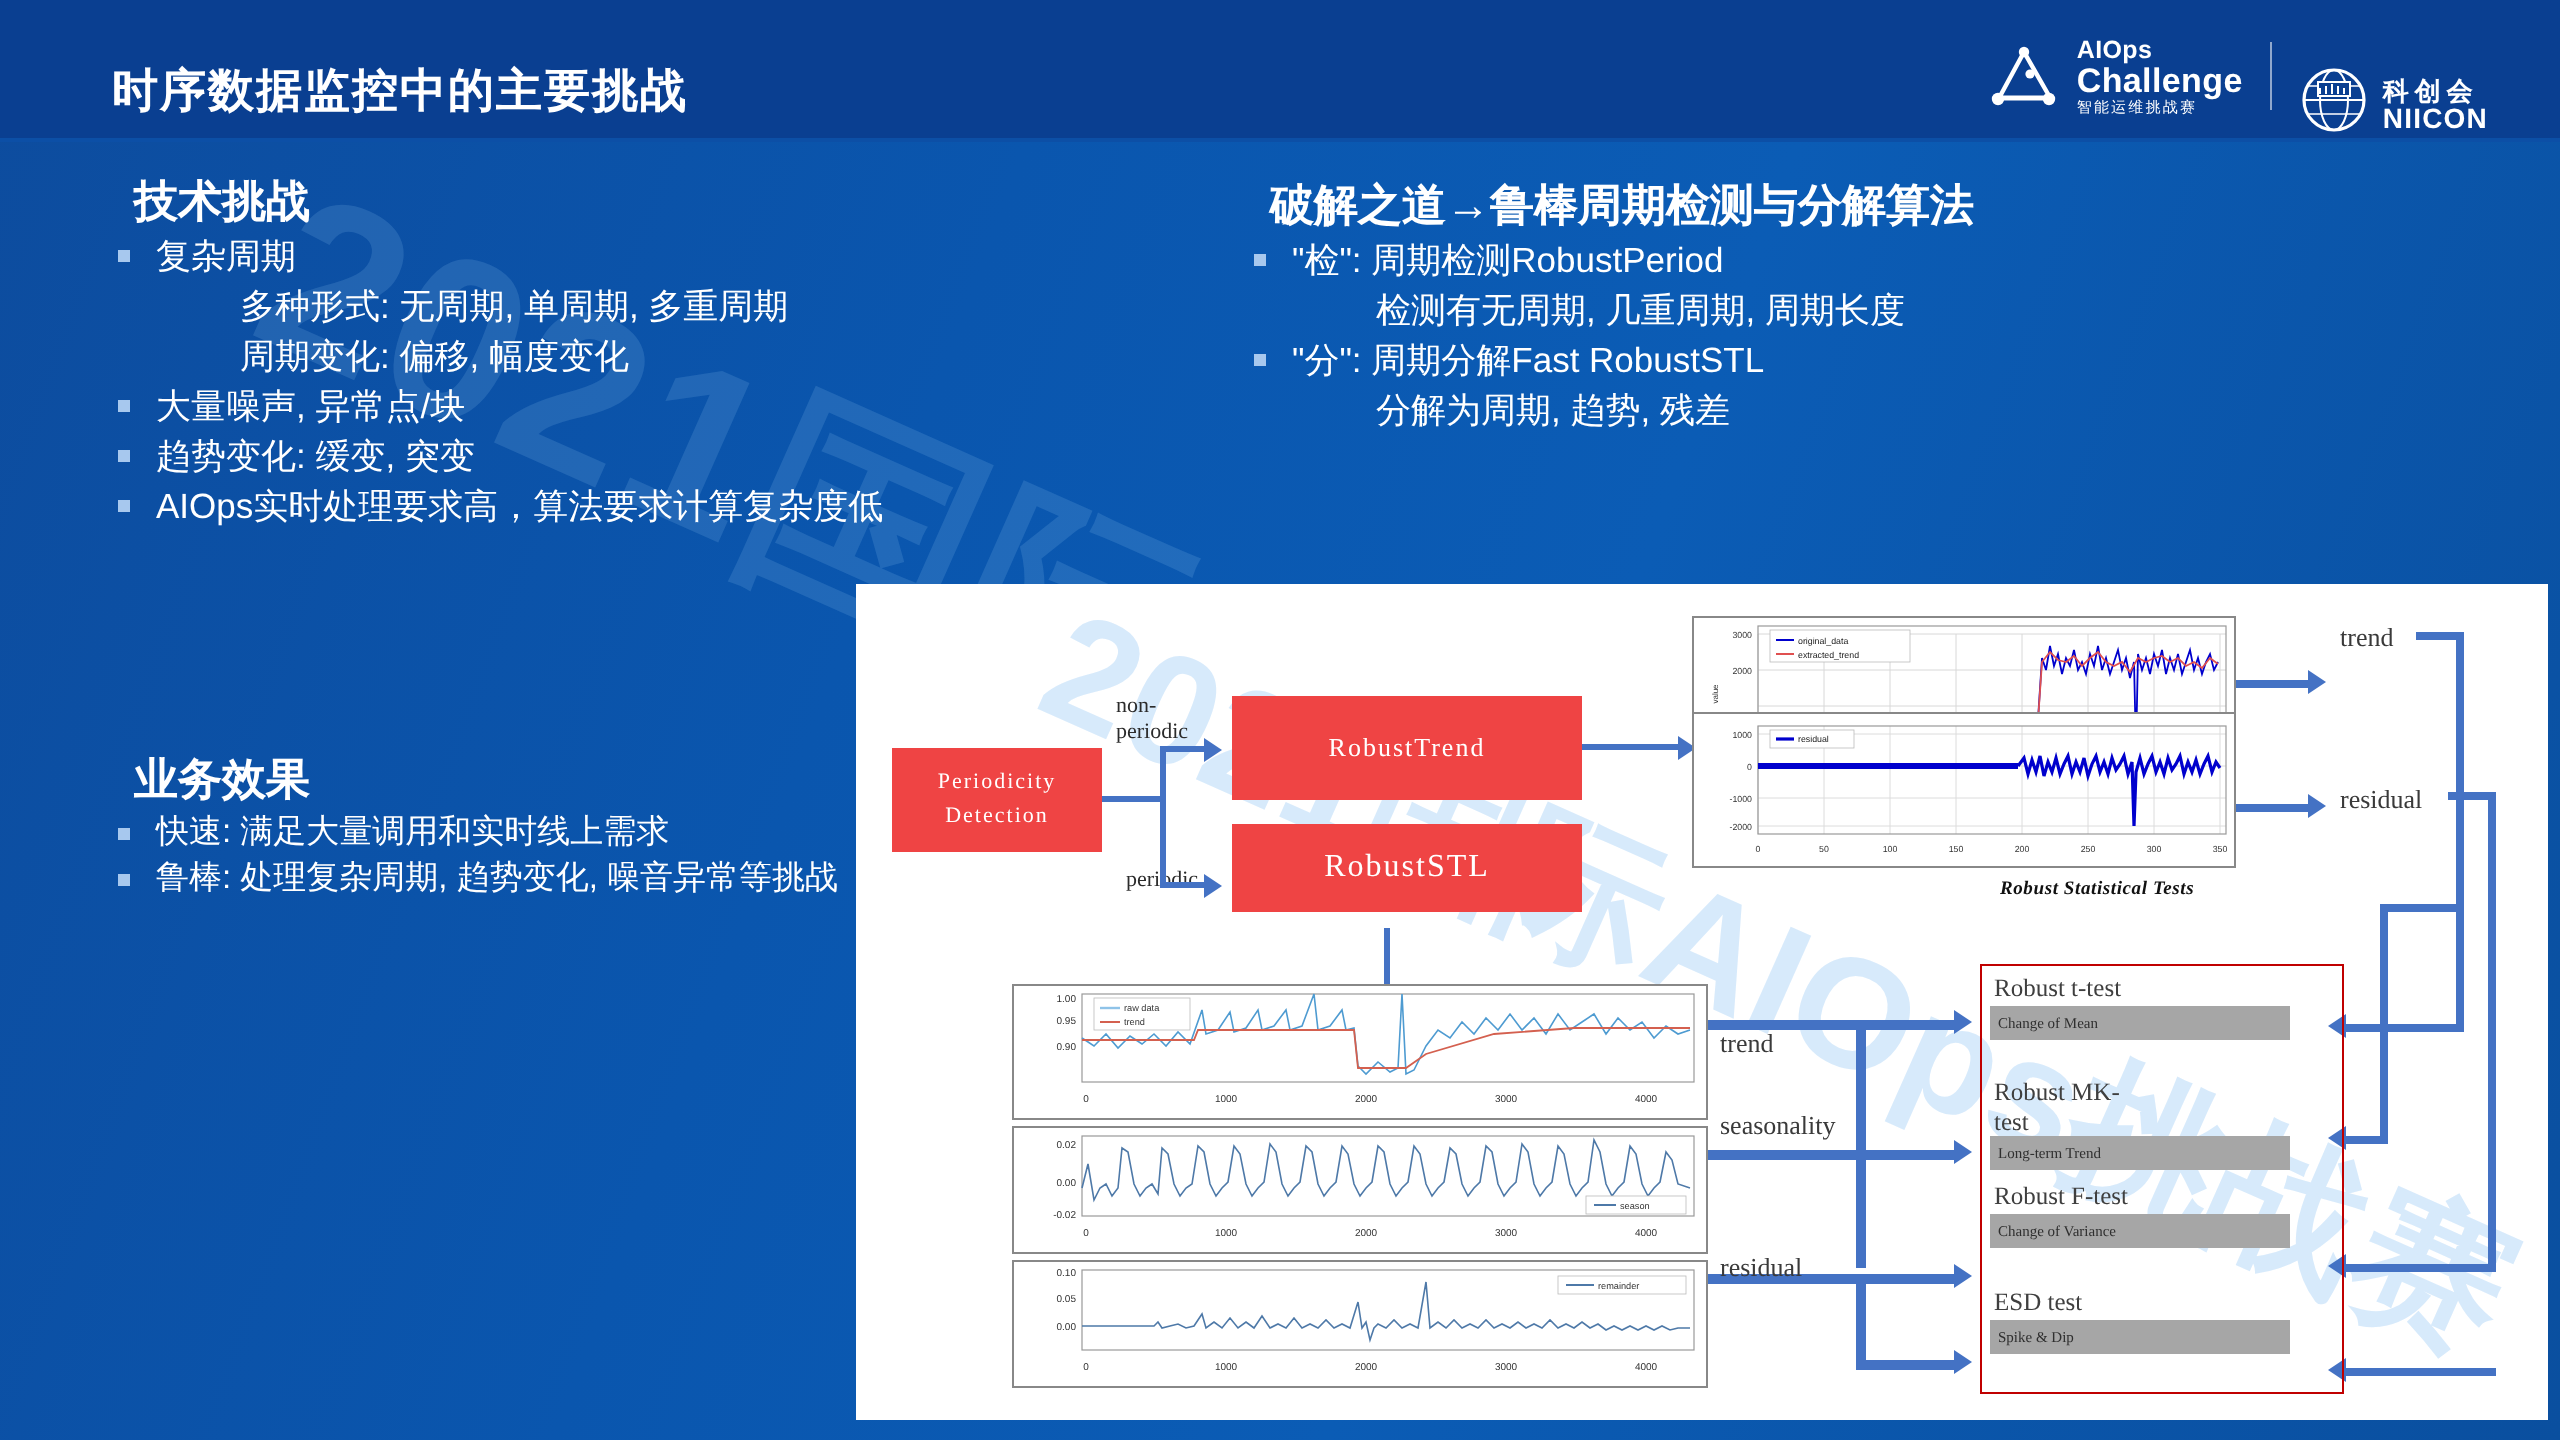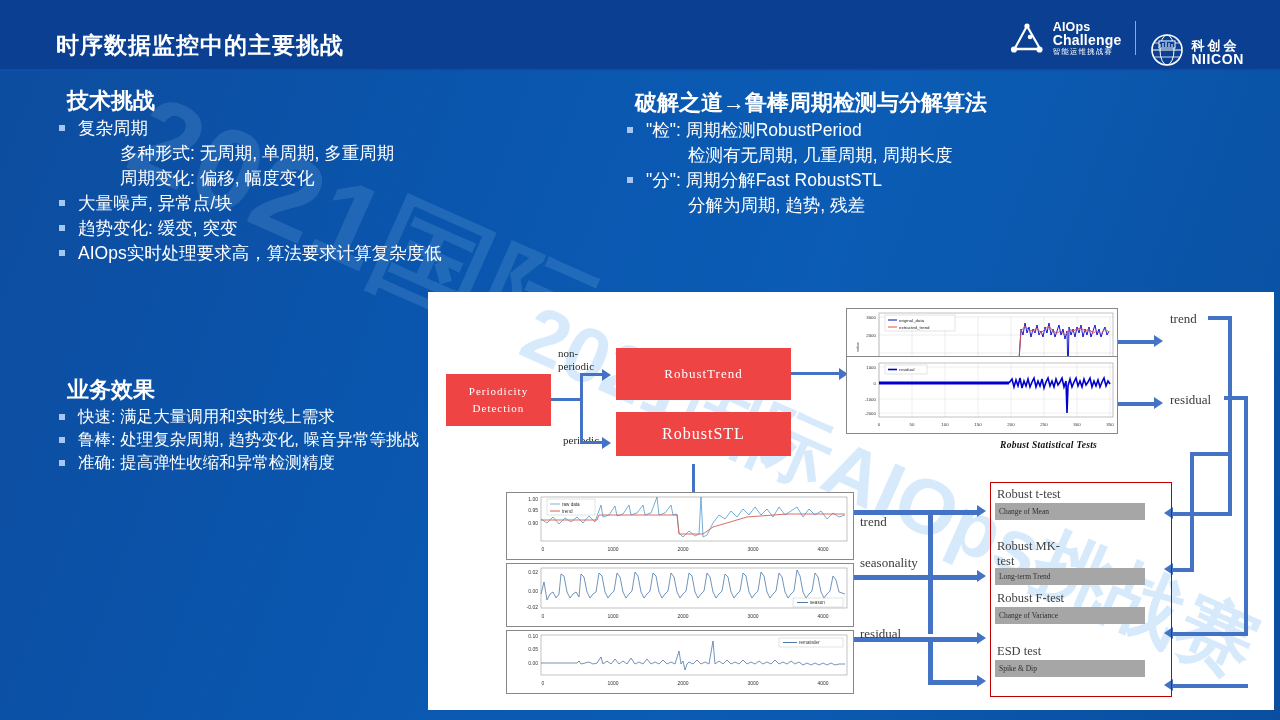--- a/index.html
+++ b/index.html
@@ -26,21 +26,21 @@
   
   .titlebar{position:absolute;left:0;top:0;width:1280px;height:71px;background:#0a3f91;}
   .titlebar .tline{position:absolute;left:0;bottom:0;width:1280px;height:2px;background:#0c4fa6;}
   .slide-title{position:absolute;left:56px;top:30px;font-size:23px;font-weight:bold;color:#fff;letter-spacing:1px;}
   
   .logos{position:absolute;right:36px;top:18px;height:40px;display:flex;align-items:center;gap:14px;}
   .logo-aiops{display:flex;align-items:center;gap:7px;}
   .logo-aiops .mark{width:38px;height:34px;}
   .logo-aiops .txt{line-height:1.0;color:#fff;}
   .logo-aiops .t1{font-size:12.5px;font-weight:bold;letter-spacing:.2px;}
-  .logo-aiops .t2{font-size:14px;font-weight:bold;letter-spacing:.2px;text-align:center;}
+  .logo-aiops .t2{font-size:17px;font-weight:bold;letter-spacing:.2px;text-align:center;}
   .logo-aiops .t3{font-size:7.5px;letter-spacing:1.1px;margin-top:1px;}
   .logo-sep{width:1px;height:34px;background:rgba(255,255,255,.55);}
   .logo-niicon{display:flex;align-items:flex-end;gap:7px;margin-top:24px;}
   .logo-niicon .globe{width:34px;height:34px;}
   .logo-niicon .txt{line-height:1.05;color:#fff;}
   .logo-niicon .t1{font-size:13px;font-weight:bold;letter-spacing:3px;}
   .logo-niicon .t2{font-size:14px;font-weight:bold;letter-spacing:.6px;}
   
   .h2{font-size:22px;font-weight:bold;color:#fff;margin-left:15px;}
   .bullets{list-style:none;margin:0;padding:0;}
@@ -157,21 +157,20 @@
       <li><span class="sq"></span><span>"分": 周期分解Fast RobustSTL</span></li>
     </ul>
     <div class="sub">分解为周期, 趋势, 残差</div>
   </div>
 
   <div id="biz-col">
     <div class="h2">业务效果</div>
     <ul class="bullets">
       <li><span class="sq"></span><span>快速: 满足大量调用和实时线上需求</span></li>
       <li><span class="sq"></span><span>鲁棒: 处理复杂周期, 趋势变化, 噪音异常等挑战</span></li>
-      <li><span class="sq"></span><span>准确: 提高弹性收缩和异常检测精度</span></li>
     </ul>
   </div>
 
   <div class="panel">
     <div class="inner">
       <div class="wm2">2021国际AIOps挑战赛</div>
 
       <div class="fbox" id="box-periodicity">
         <span>Periodicity<br>Detection</span>
       </div>

